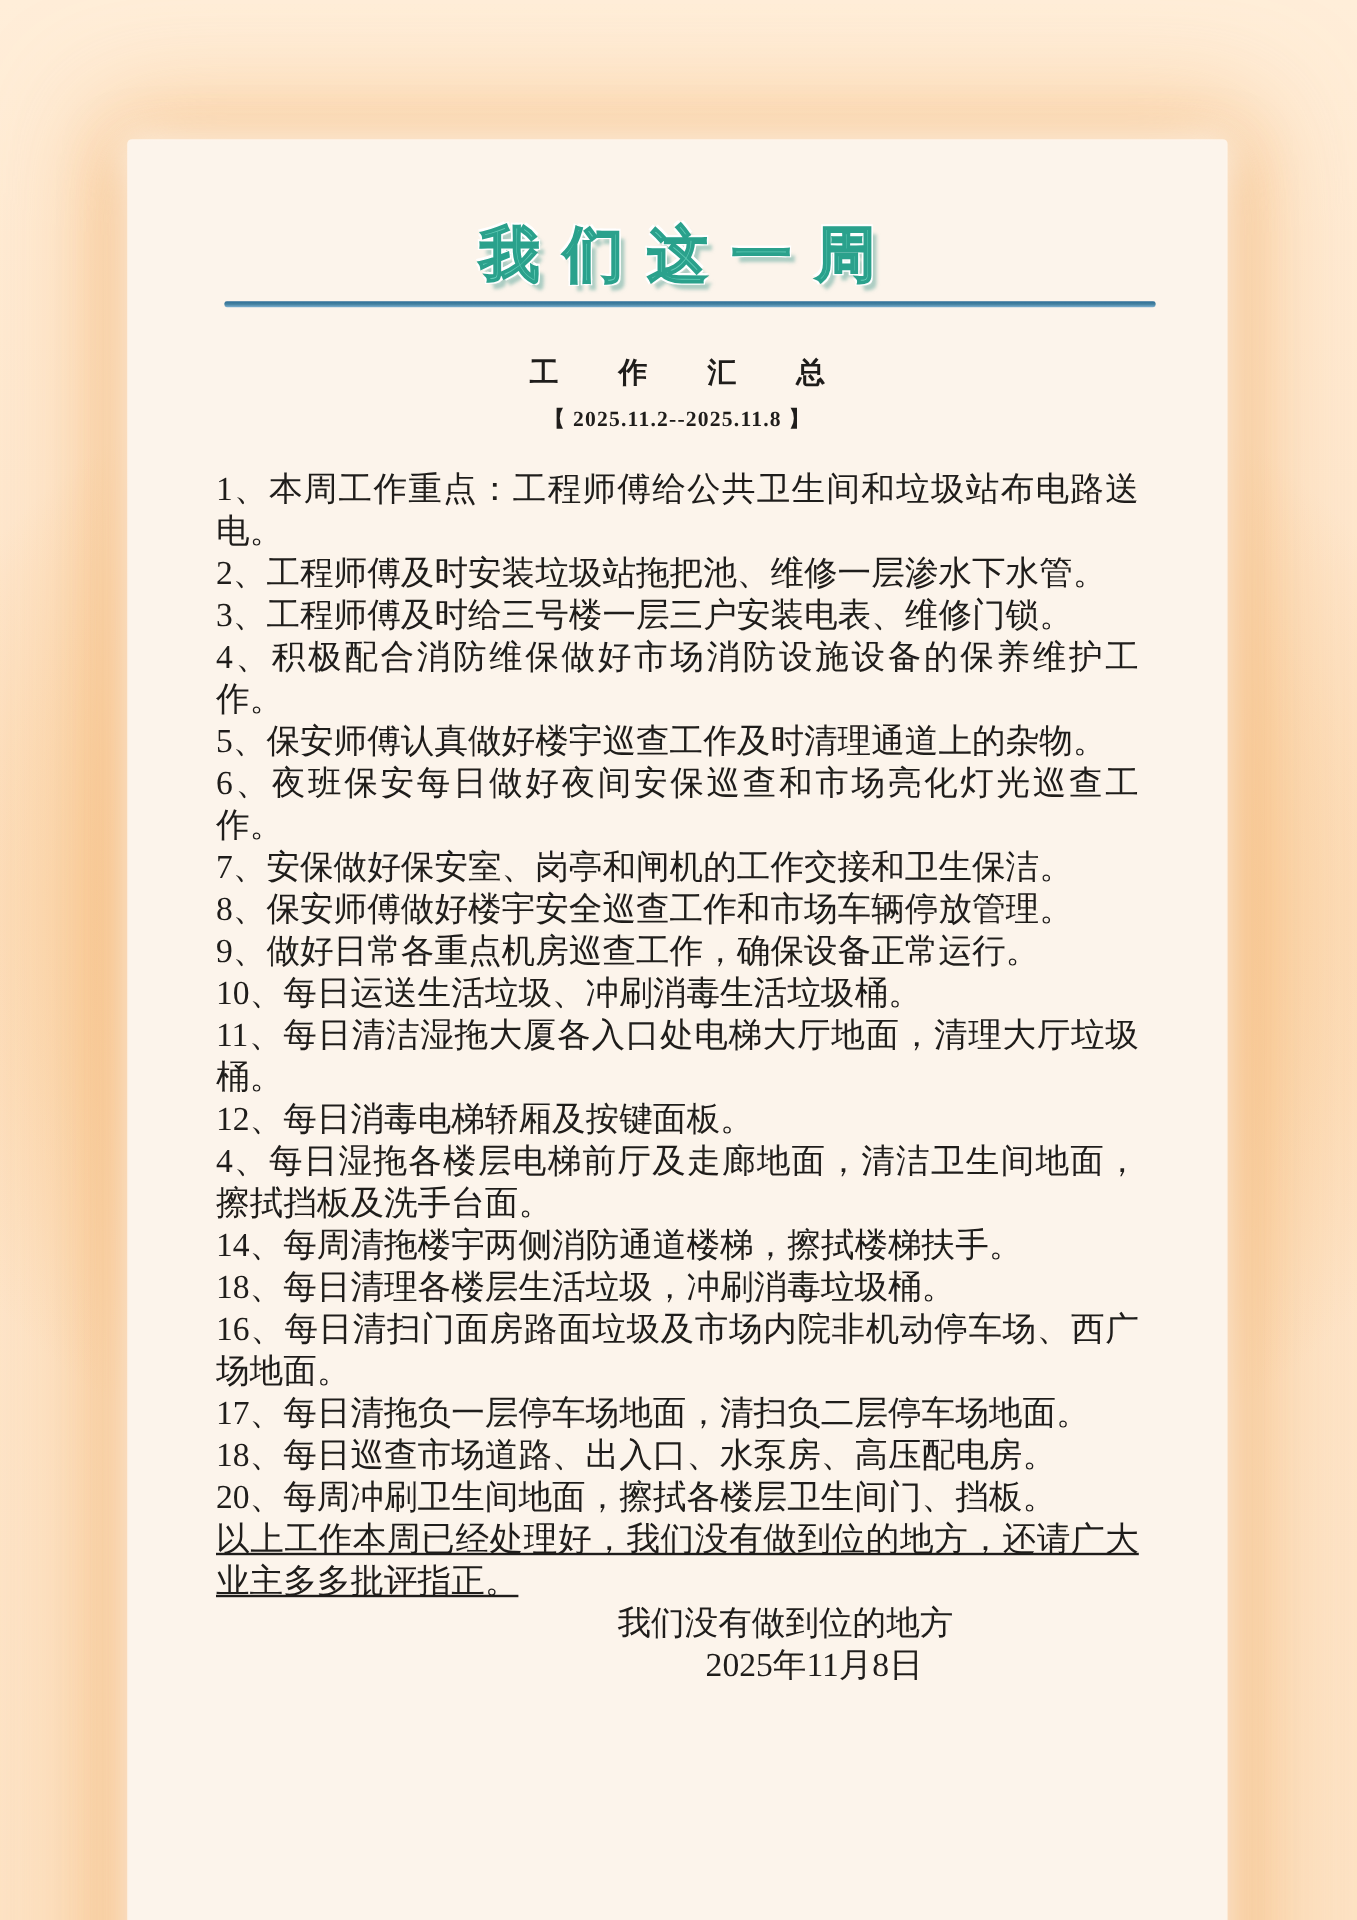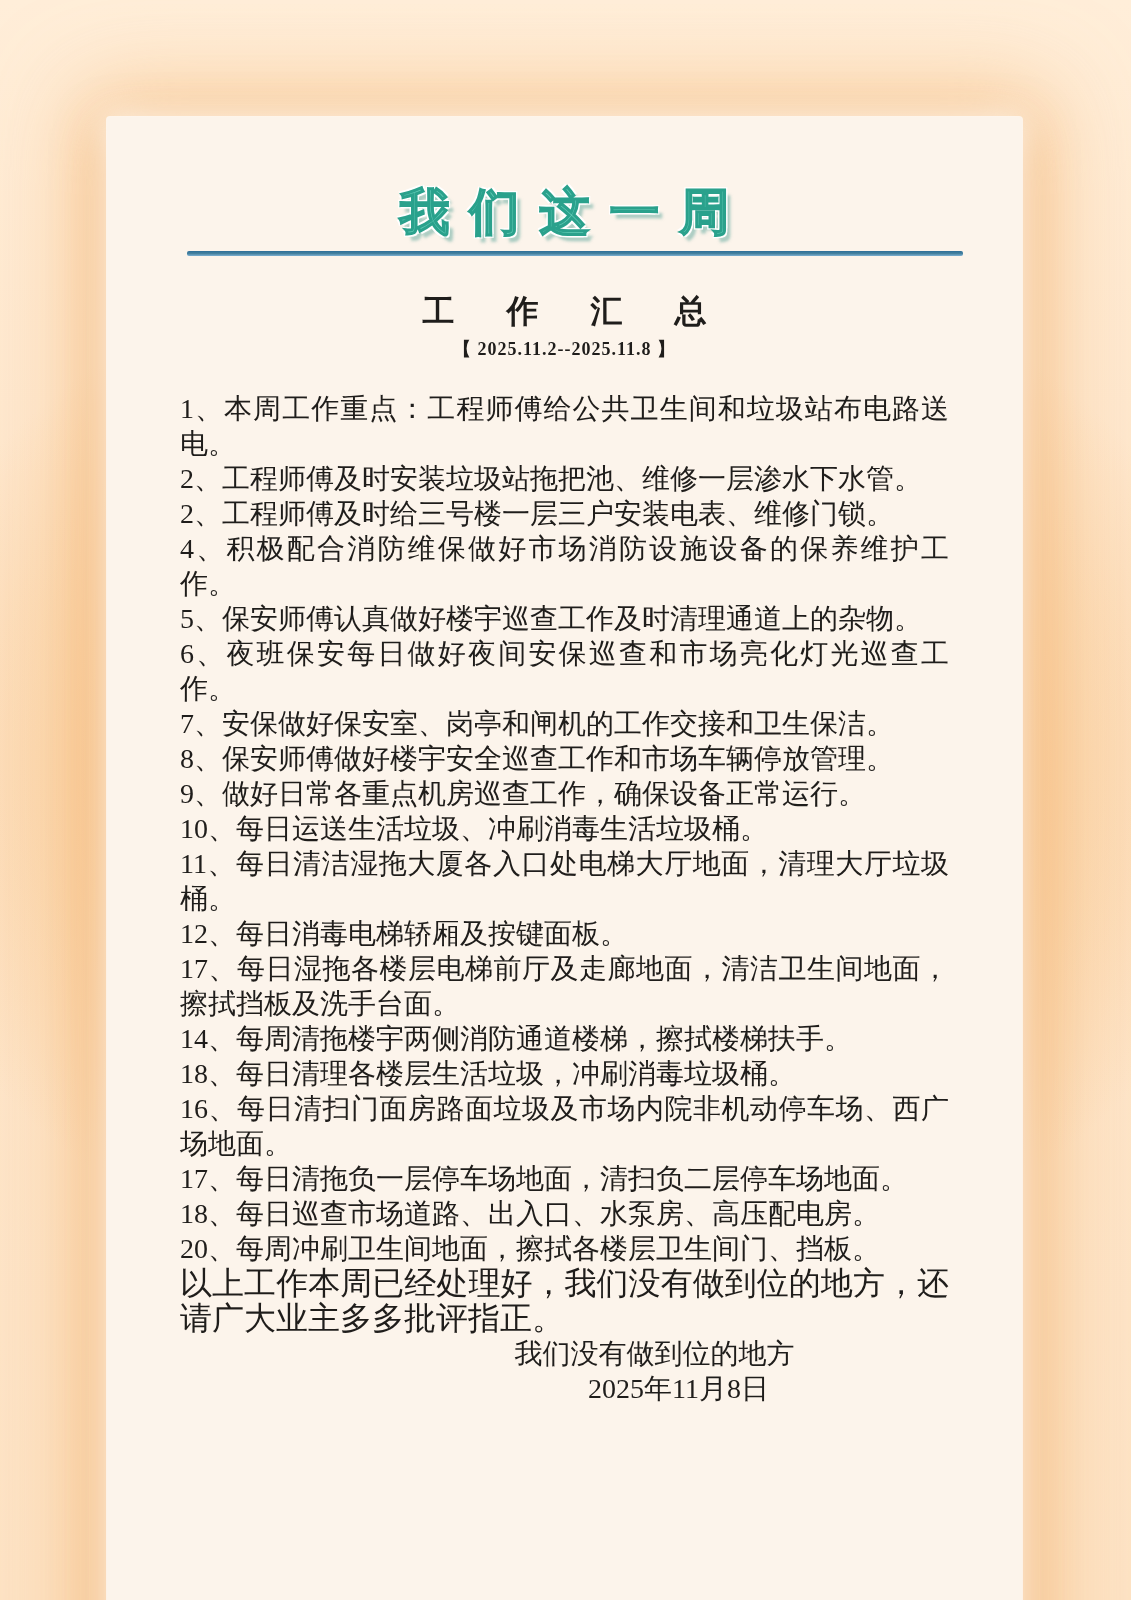--- a/index.html
+++ b/index.html
@@ -54,21 +54,21 @@
     width: 776px;
     height: 5px;
     margin-top: 8px;
     margin-left: 7px;
     border-radius: 2px;
     background: linear-gradient(to bottom, #2d6e99 0%, #44819f 50%, #7cb0d2 100%);
   }
   .section-title {
     margin-top: 34px;
     text-align: center;
-    font-size: 32px;
+    font-size: 24px;
     line-height: 42px;
     font-weight: 900;
     letter-spacing: 22px;
     padding-left: 22px;
     color: var(--text-color);
   }
   .date-range {
     text-align: center;
     font-size: 18px;
     line-height: 34px;
@@ -78,25 +78,26 @@
   }
   .work-list { margin-top: 25px; }
   .work-list p {
     font-size: 28px;
     line-height: 35px;
     text-align: justify;
     text-justify: inter-ideograph;
     color: var(--text-color);
   }
   .closing-note {
-    font-size: 32px;
+    font-size: 28px;
     line-height: 35px;
     text-align: justify;
     text-justify: inter-ideograph;
     color: var(--text-color);
+    text-decoration: underline;
   }
   .signature-org {
     text-align: center;
     font-size: 28px;
     line-height: 35px;
     color: var(--text-color);
     transform: translateX(90px);
   }
   .signature-date {
     text-align: center;
@@ -118,41 +119,41 @@
   <div class="section-title">工 作 汇 总</div>
 
   <div class="date-range">【 2025.11.2--2025.11.8 】</div>
 
   <div class="work-list">
 
       <p>1、本周工作重点：工程师傅给公共卫生间和垃圾站布电路送电。</p>
 
       <p>2、工程师傅及时安装垃圾站拖把池、维修一层渗水下水管。</p>
 
-      <p>2、工程师傅及时给三号楼一层三户安装电表、维修门锁。</p>
+      <p>3、工程师傅及时给三号楼一层三户安装电表、维修门锁。</p>
 
       <p>4、积极配合消防维保做好市场消防设施设备的保养维护工作。</p>
 
       <p>5、保安师傅认真做好楼宇巡查工作及时清理通道上的杂物。</p>
 
       <p>6、夜班保安每日做好夜间安保巡查和市场亮化灯光巡查工作。</p>
 
       <p>7、安保做好保安室、岗亭和闸机的工作交接和卫生保洁。</p>
 
       <p>8、保安师傅做好楼宇安全巡查工作和市场车辆停放管理。</p>
 
       <p>9、做好日常各重点机房巡查工作，确保设备正常运行。</p>
 
       <p>10、每日运送生活垃圾、冲刷消毒生活垃圾桶。</p>
 
       <p>11、每日清洁湿拖大厦各入口处电梯大厅地面，清理大厅垃圾桶。</p>
 
       <p>12、每日消毒电梯轿厢及按键面板。</p>
 
-      <p>17、每日湿拖各楼层电梯前厅及走廊地面，清洁卫生间地面，擦拭挡板及洗手台面。</p>
+      <p>4、每日湿拖各楼层电梯前厅及走廊地面，清洁卫生间地面，擦拭挡板及洗手台面。</p>
 
       <p>14、每周清拖楼宇两侧消防通道楼梯，擦拭楼梯扶手。</p>
 
       <p>18、每日清理各楼层生活垃圾，冲刷消毒垃圾桶。</p>
 
       <p>16、每日清扫门面房路面垃圾及市场内院非机动停车场、西广场地面。</p>
 
       <p>17、每日清拖负一层停车场地面，清扫负二层停车场地面。</p>
 
       <p>18、每日巡查市场道路、出入口、水泵房、高压配电房。</p>

